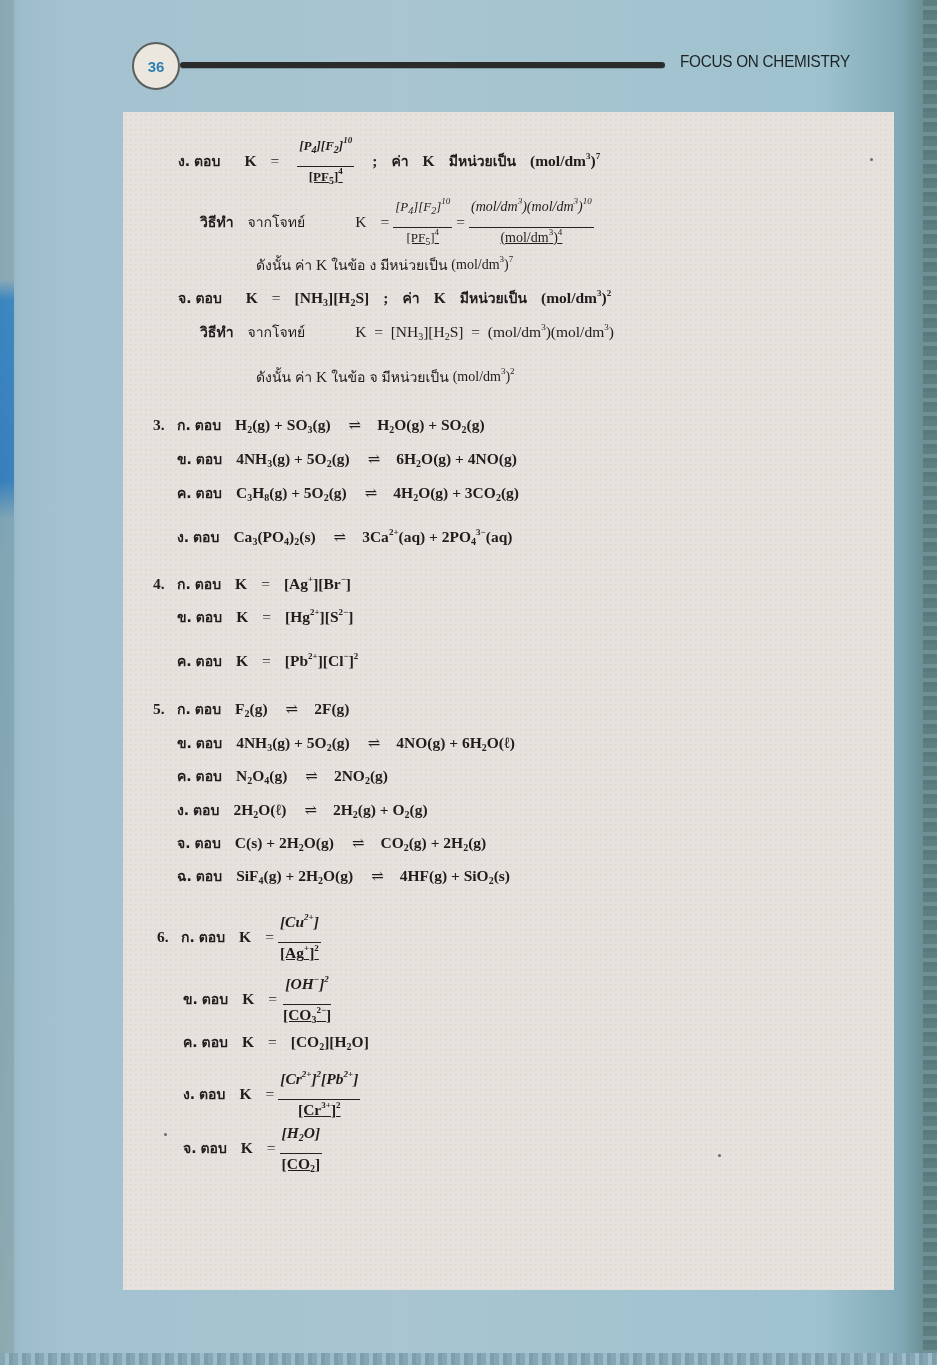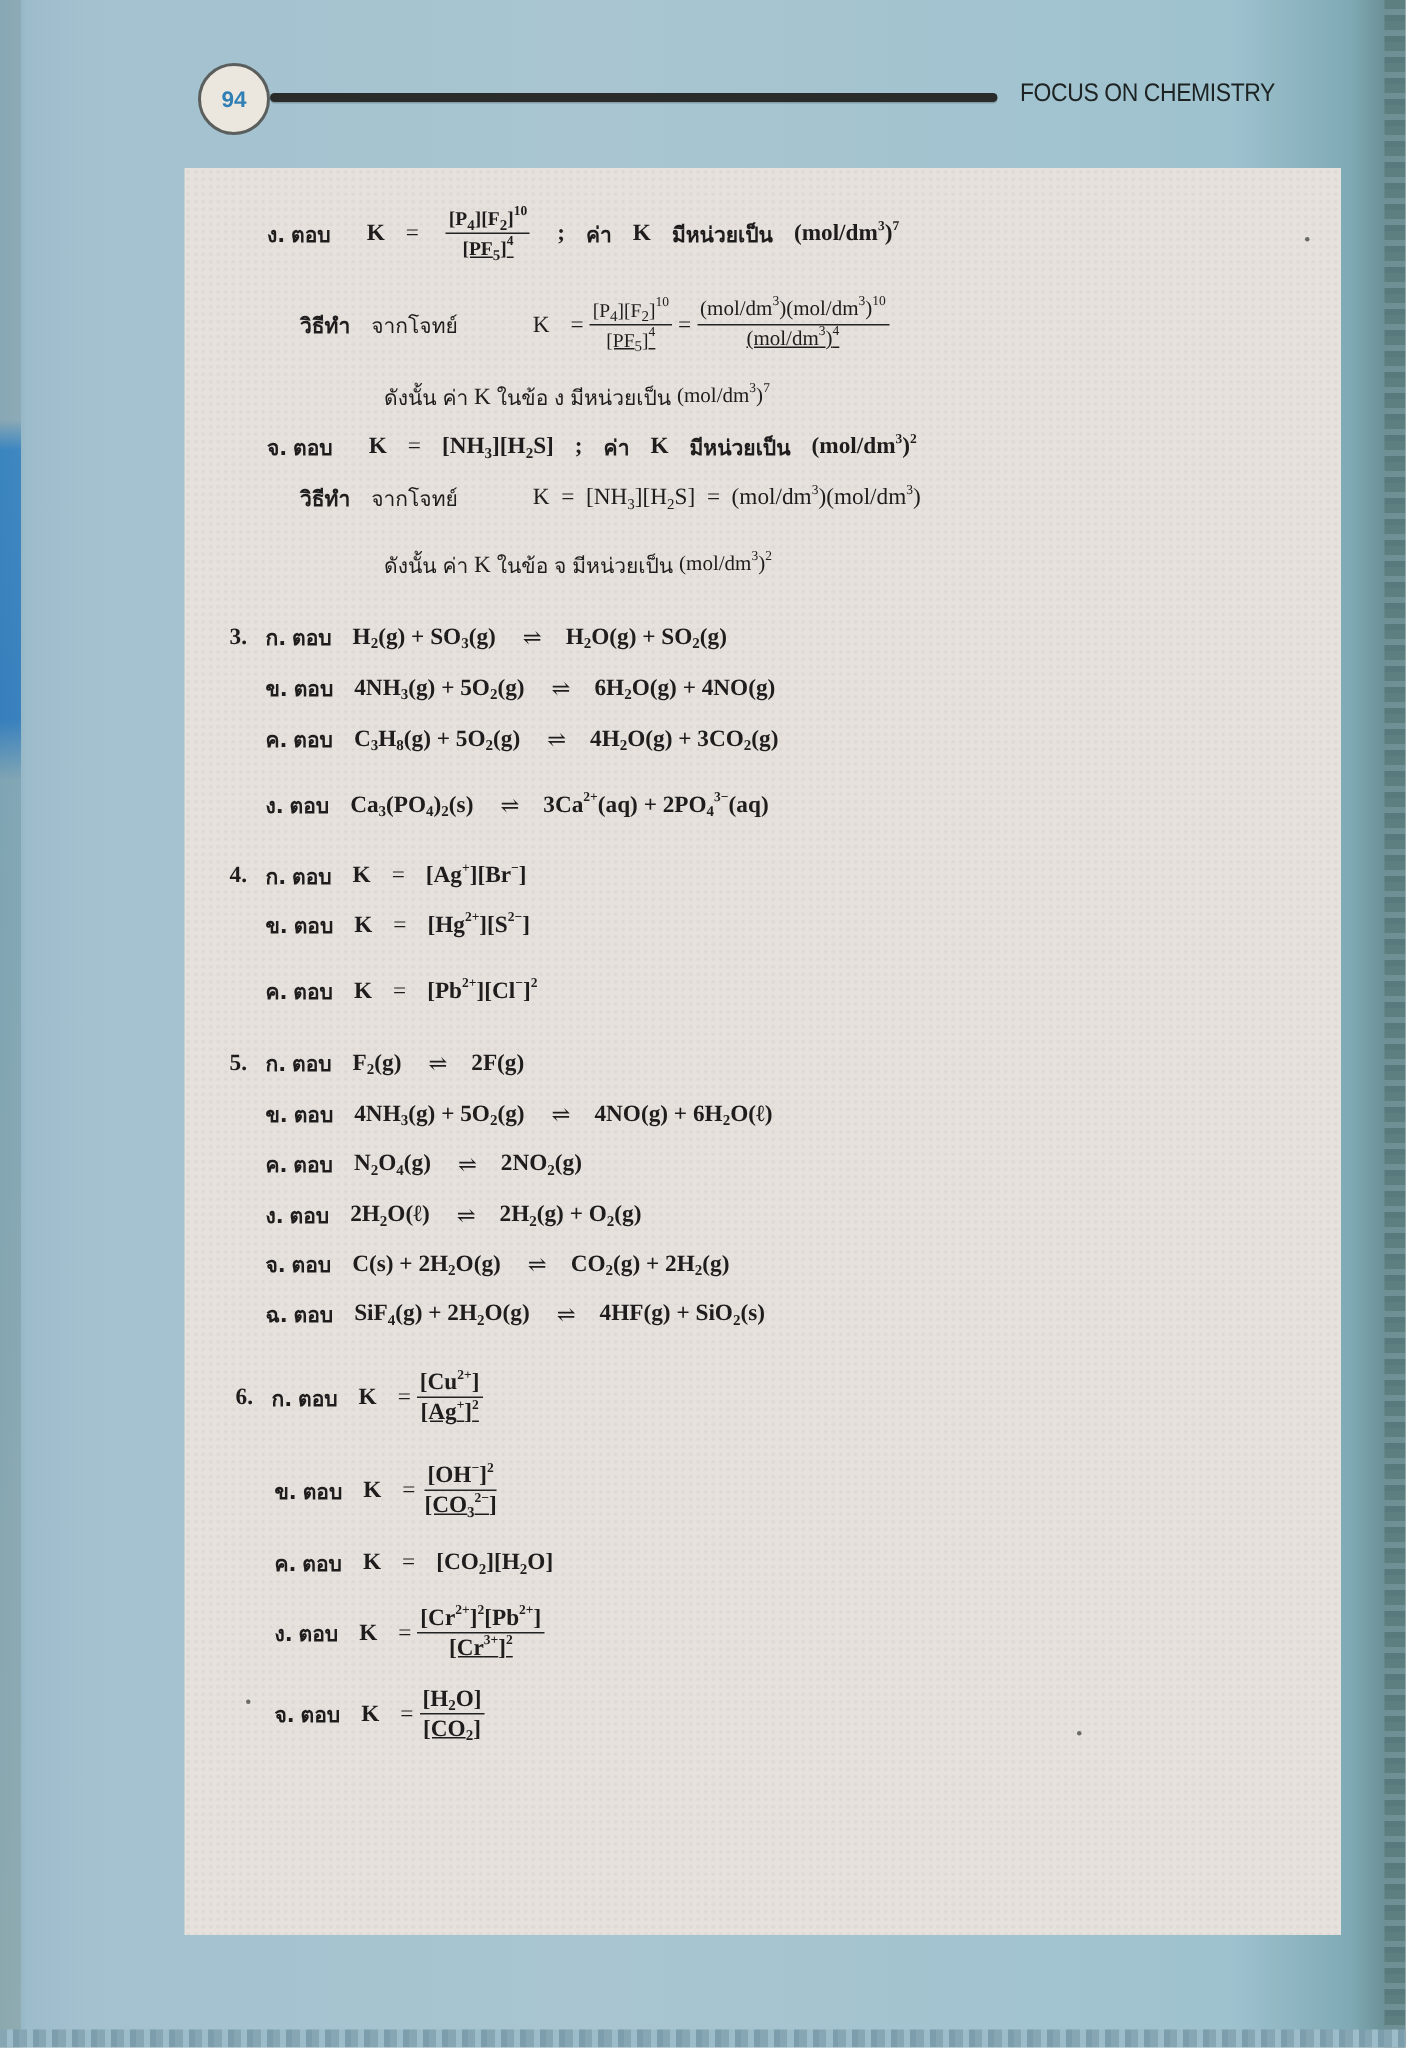--- a/index.html
+++ b/index.html
@@ -29,37 +29,37 @@
   .panel { position:absolute; left:123px; top:112px; width:771px; height:1178px; background:#e6e1dc;
     background-image: radial-gradient(rgba(120,110,100,.07) 1px, transparent 1px); background-size:5px 5px; }
 
   .line { position:absolute; white-space:nowrap; font-size:15.5px; font-weight:bold; display:flex; align-items:center; }
   .num { display:inline-block; width:24px; }
   .lbl { display:inline-block; font-family:"DejaVu Sans",sans-serif; font-size:14px; font-weight:bold; }
   .norm { font-weight:normal; }
   sub { font-size:10px; vertical-align:-3px; line-height:0; }
   sup { font-size:9px; vertical-align:7px; line-height:0; }
   .frac { display:inline-flex; flex-direction:column; align-items:center; vertical-align:middle; margin:0 4px; }
-  .frac .n { border-bottom:1.3px solid #222; padding:0 2px 1px; line-height:17px; }
+  .frac .n { border-bottom:1.3px solid #222; padding:0 2px 12px; line-height:17px;font-style:italic; }
   .frac .d { padding:1px 2px 0; line-height:17px;text-decoration:underline; }
   .sp { display:inline-block; width:14px; }
   .sp2 { display:inline-block; width:24px; }
   .arr { display:inline-block; margin:0 18px; font-weight:normal; font-size:15px; letter-spacing:-2px; }
   .thai { font-family:"DejaVu Sans",sans-serif; font-size:14px; }
   .speck { position:absolute; width:3px; height:3px; border-radius:50%; background:#6a6a66; }
 </style>
 </head>
 <body>
 
 <div class="leftstrip"></div>
 <div class="rightstrip"></div>
 <div class="bottomstrip"></div>
 
 <div class="page-badge">
-    <span>94</span>
+    <span>36</span>
   </div>
 <div class="rule"></div>
 <div class="header-title">FOCUS ON CHEMISTRY</div>
 
 <div class="panel"></div>
 
 <div class="line" style="left:178px; top:137px;">
   <span class="lbl">ง.</span>&nbsp;<span class="lbl">ตอบ</span>
   <span class="sp2"></span><span>K</span><span class="sp"></span><span class="norm">=</span><span class="sp"></span>
   <span class="frac">

